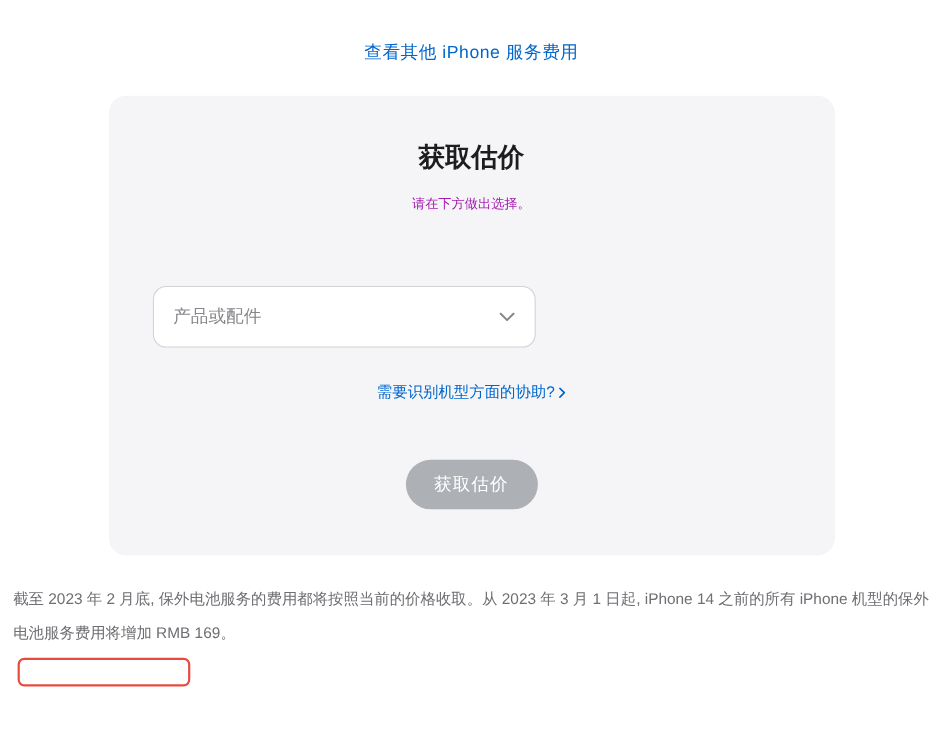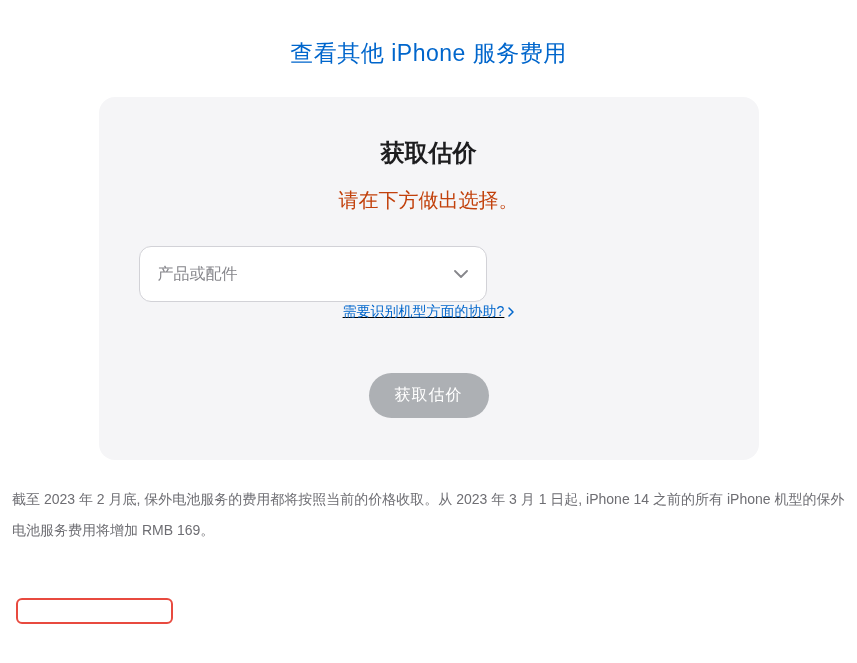--- a/index.html
+++ b/index.html
@@ -15,47 +15,46 @@
       position: relative;
     }
     .top-link {
       text-align: center;
       padding-top: 38px;
       padding-bottom: 28px;
     }
     .top-link a {
       color: #0066cc;
       text-decoration: none;
-      font-size: 23px;
+      font-size: 16px;
       letter-spacing: 0.5px;
     }
     .card {
       width: 660px;
       margin: 0 auto;
       background: #f5f5f7;
       border-radius: 16px;
       padding: 40px 40px 42px 40px;
       text-align: center;
     }
     .card-title {
       font-size: 24px;
       font-weight: 600;
       color: #1d1d1f;
       margin-bottom: 18px;
     }
     .card-subtitle {
-      font-size: 20px;
-      color: #c2410c;
+      font-size: 12px;
+      color: #a21caf;
       font-weight: 400;
     }
     .selects-wrap {
-      margin-top: 32px;
+      margin-top: 66px;
       display: flex;
-      flex-direction: column;
-      align-items: flex-start;
+      align-items: flex-end;
       gap: 22px;
     }
     .select-box {
       width: 348px;
       height: 56px;
       background: #ffffff;
       border: 1px solid #d2d2d7;
       border-radius: 12px;
       display: flex;
       align-items: center;
@@ -71,26 +70,25 @@
       width: 14px;
       height: 14px;
       display: flex;
       align-items: center;
       justify-content: center;
     }
     .chevron svg {
       stroke: #86868b;
     }
     .help-link {
-      margin-top: 1px;
+      margin-top: 32px;
       display: flex;
       align-items: center;
       justify-content: center;
       gap: 4px;
-      text-decoration: underline;
     }
     .help-link a {
       color: #0066cc;
       text-decoration: none;
       font-size: 14px;
     }
     .help-link .chevron-right {
       display: inline-flex;
     }
     .help-link .chevron-right svg {

